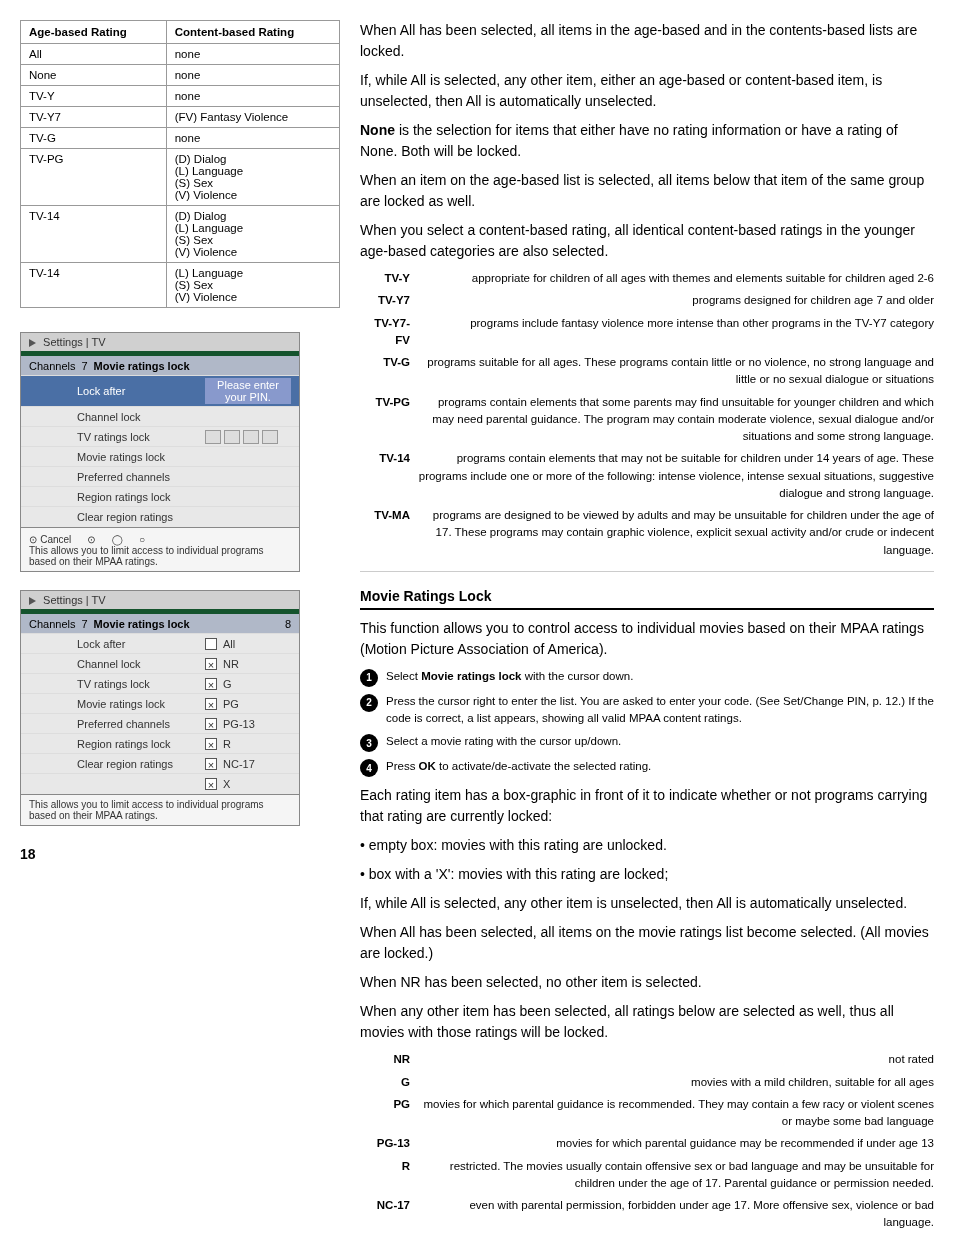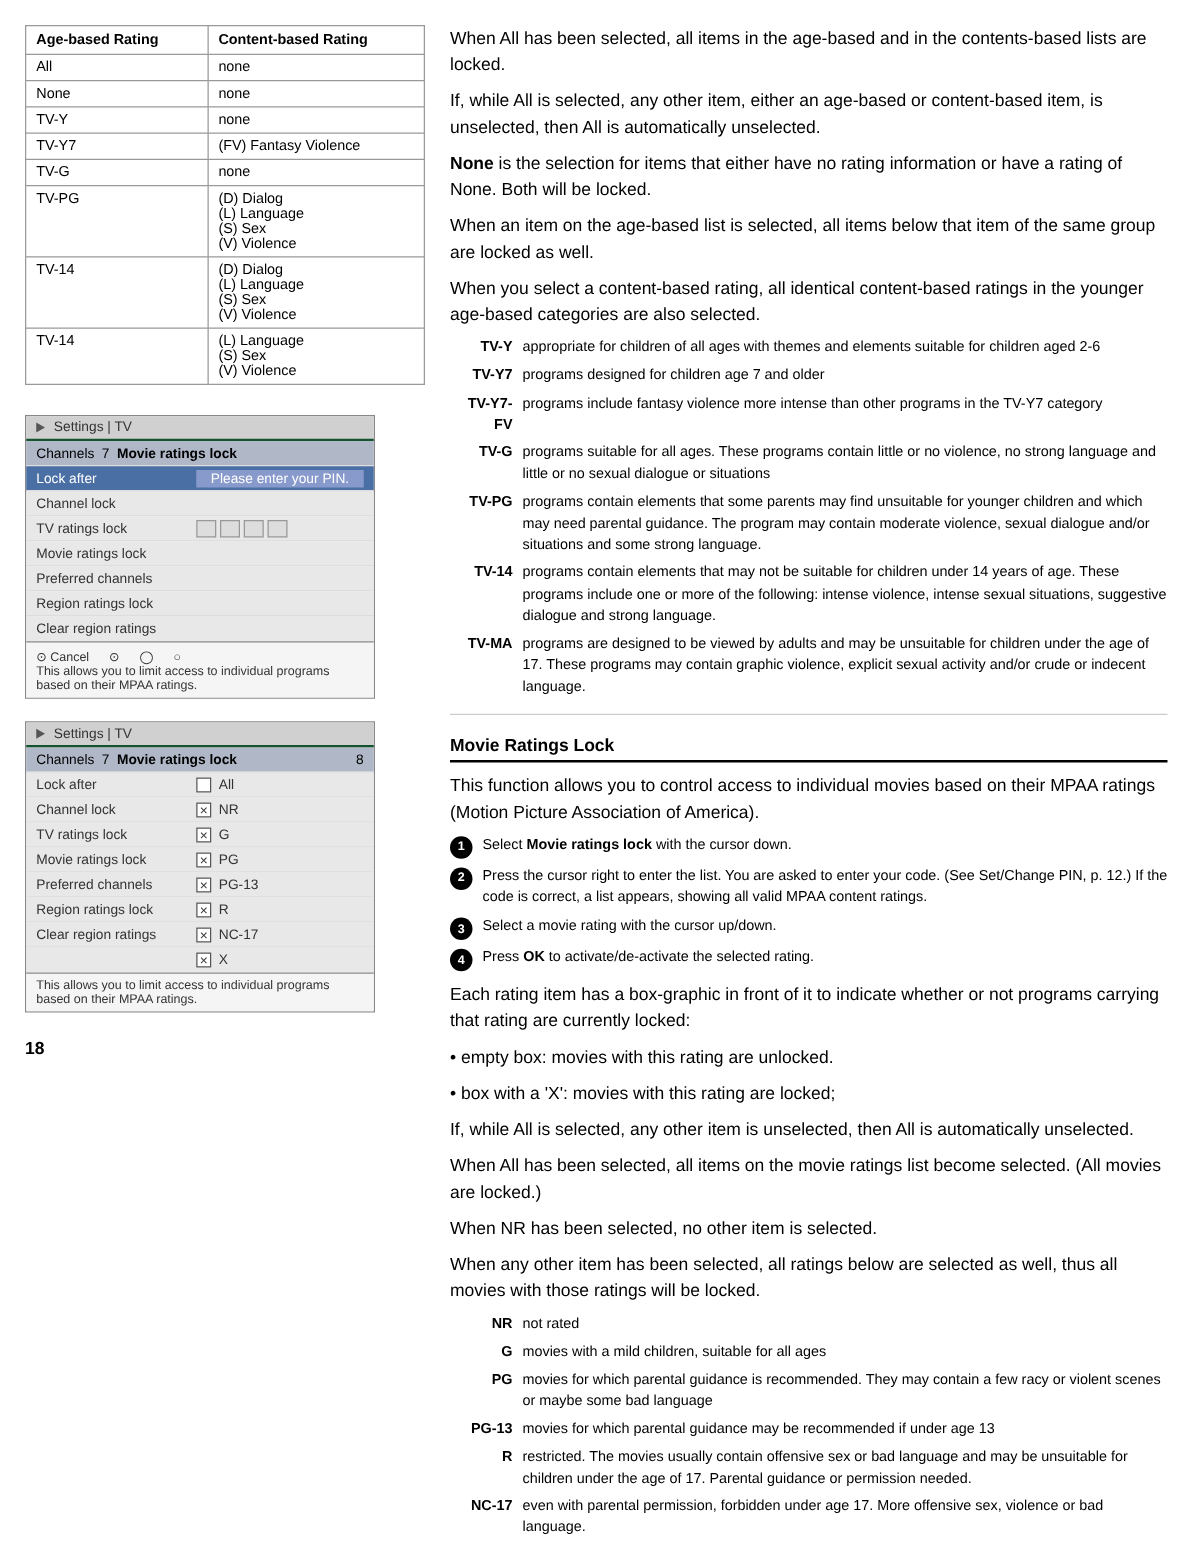--- a/index.html
+++ b/index.html
@@ -51,21 +51,21 @@
       background: #fff;
       margin-bottom: 18px;
       font-size: 11px;
       width: 280px;
     }
     .ui-box-header {
       background: #d0d0d0;
       padding: 3px 8px;
       font-size: 11px;
       color: #333;
-      border-bottom: 2px solid #14532d;
+      border-bottom: 5px solid #14532d;
     }
     .ui-box-body {
       padding: 0;
     }
     .ui-row {
       display: flex;
       align-items: center;
       padding: 2px 8px;
       border-bottom: 1px solid #ddd;
       min-height: 20px;
@@ -75,20 +75,21 @@
       background: #4a6fa5;
       color: #fff;
     }
     .ui-row.subitem {
       background: #e8e8e8;
       color: #333;
     }
     .ui-row .row-label {
       width: 128px;
       font-size: 11px;
+      margin-left: 48px;
     }
     .ui-row .row-value {
       flex: 1;
       font-size: 11px;
       text-align: center;
     }
     .ui-footer {
       border-top: 1px solid #888;
       padding: 4px 8px;
       font-size: 10px;
@@ -190,20 +191,21 @@
       line-height: 1.5;
     }
     .rating-code {
       font-weight: bold;
       width: 50px;
       flex-shrink: 0;
       text-align: right;
     }
     .rating-desc {
       flex: 1;
+      text-align: right;
     }
     .bold { font-weight: bold; }
     .page-num {
       font-size: 14px;
       font-weight: bold;
       margin-top: 20px;
     }
     .top-note {
       font-size: 11.5px;
       line-height: 1.5;

